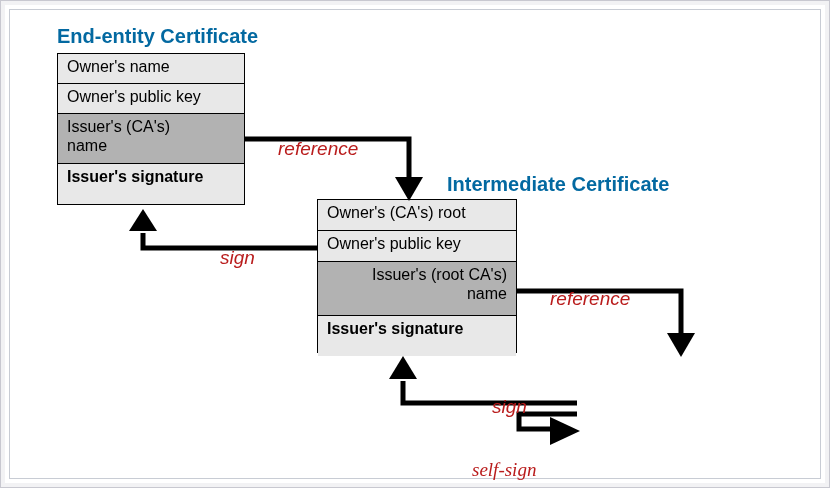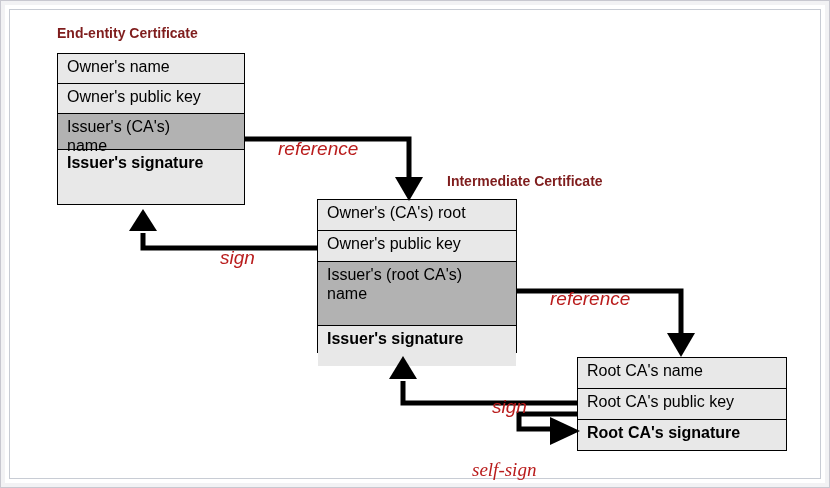--- a/index.html
+++ b/index.html
@@ -41,23 +41,23 @@
     padding:4px 9px 5px 9px;
     box-sizing:border-box;
     white-space:pre-line;
   }
   .cert-row:last-child{border-bottom:none;font-weight:bold;}
   .cert-row.shaded{background:#b2b2b2;}
 
   
   .cert-title{
     position:absolute;
-    color:#7f1d1d;
+    color:#0369a1;
     font-weight:bold;
-    font-size:14px;
+    font-size:20px;
     white-space:nowrap;
     z-index:7;
     text-align:right;
   }
 
   
   .edge-label{
     position:absolute;
     color:#b91c1c;
     font-style:italic;
@@ -85,40 +85,35 @@
 <body>
 
 <div id="canvas">
   <div id="inner-frame"></div>
 
   <div class="cert-title" style="left:52px; top:20px;">End-entity Certificate</div>
 
   <div class="cert-box" id="box-end-entity" style="left:52px; top:48px; width:188px; height:152px;">
     <div class="cert-row" style="height:30px;">Owner's name</div>
     <div class="cert-row" style="height:30px;">Owner's public key</div>
-    <div class="cert-row shaded" style="height:36px;">Issuer's (CA's)
+    <div class="cert-row shaded" style="height:50px;">Issuer's (CA's)
 name</div>
     <div class="cert-row" style="height:40px;">Issuer's signature</div>
   </div>
 
   <div class="cert-title" style="left:442px; top:168px;">Intermediate Certificate</div>
 
   <div class="cert-box" id="box-intermediate" style="left:312px; top:194px; width:200px; height:154px;">
     <div class="cert-row" style="height:31px;">Owner's (CA's) root</div>
     <div class="cert-row" style="height:31px;">Owner's public key</div>
-    <div class="cert-row shaded" style="height:64px;">Issuer's (root CA's)
+    <div class="cert-row shaded" style="height:54px;text-align:right;">Issuer's (root CA's)
 name</div>
     <div class="cert-row" style="height:40px;">Issuer's signature</div>
   </div>
 
-  <div class="cert-box" id="box-root" style="left:572px; top:352px; width:210px; height:94px;">
-    <div class="cert-row" style="height:31px;">Root CA's name</div>
-    <div class="cert-row" style="height:31px;">Root CA's public key</div>
-    <div class="cert-row" style="height:30px;">Root CA's signature</div>
-  </div>
 
 
   <div class="edge-label" style="left:273px; top:111px;">reference</div>
 
   <div class="edge-label" style="left:215px; top:220px;">sign</div>
 
   <div class="edge-label" style="left:545px; top:261px;">reference</div>
 
   <div class="edge-label" style="left:487px; top:369px;">sign</div>
 

